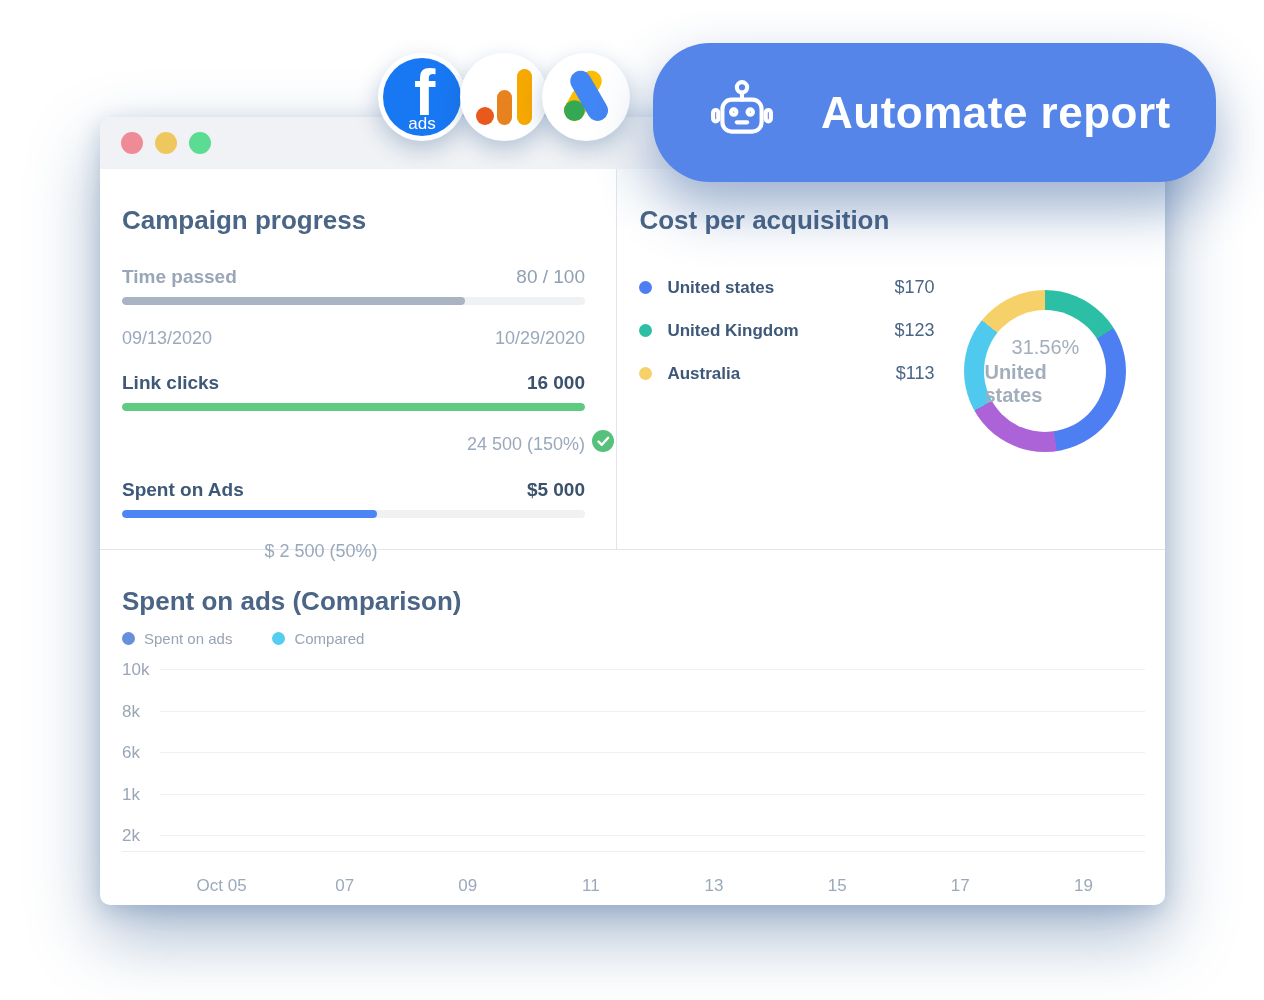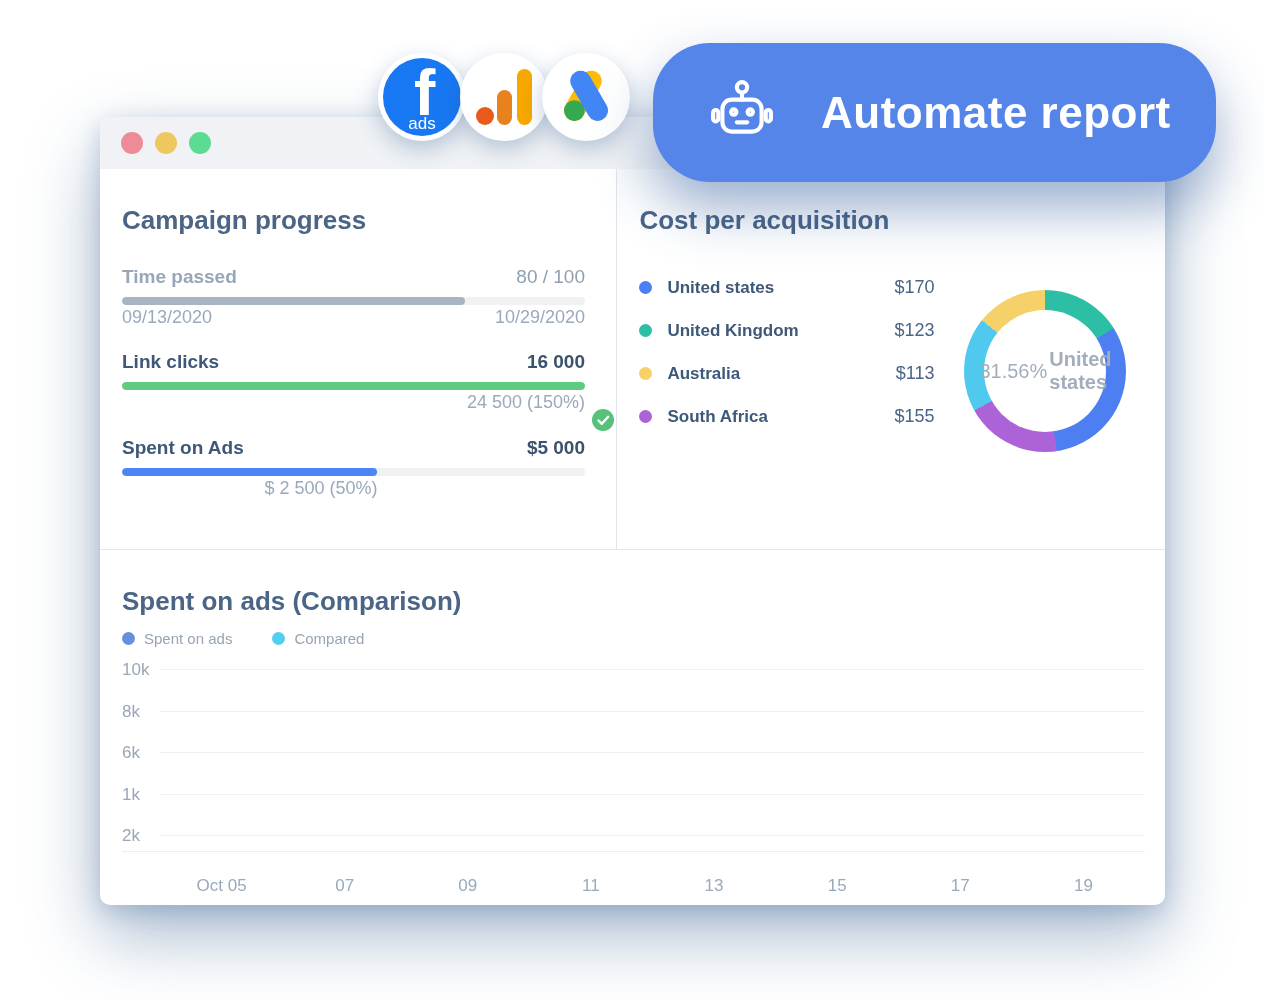--- a/index.html
+++ b/index.html
@@ -38,37 +38,37 @@
   
   .metric { width:463px; position:relative; }
   .m1 { margin-top:30px; } .m2 { margin-top:23px; } .m3 { margin-top:24px; }
   .metric-head { display:flex; justify-content:space-between; align-items:baseline; font-size:19px; }
   .metric-label-strong { font-weight:bold; color:#3d5878; }
   .metric-label-muted  { font-weight:bold; color:#98a6b8; }
   .metric-value-strong { font-weight:bold; color:#3a526c; }
   .metric-value-muted  { color:#8fa0b3; }
   .track { margin-top:9px; height:8px; border-radius:4px; background:#f0f1f3; overflow:hidden; }
   .fill { height:100%; border-radius:4px; }
-  .metric-sub { display:flex; justify-content:space-between; margin-top:2px; font-size:18px; color:#9aa9bb; }
+  .metric-sub { display:flex; justify-content:space-between; margin-top:23px; font-size:18px; color:#9aa9bb; }
   .sub-right-only { justify-content:flex-end; }
   .sub-center { display:block; width:86%; text-align:center; }
   .status { position:absolute; right:-29px; }
   .status-dot { width:18px; height:18px; border-radius:50%; background:#ebedef; }
   .status-check { width:22px; height:22px; border-radius:50%; background:#57c17c; display:flex; align-items:center; justify-content:center; }
   .st1 { top:60px; } .st2 { top:58px; } .st3 { top:58px; }
 
   
   .cpa-list { margin-top:30px; }
   .cpa-row { display:flex; align-items:center; width:295px; height:43px; }
   .cpa-dot { width:13px; height:13px; border-radius:50%; flex:none; }
   .cpa-country { margin-left:15px; font-size:17px; font-weight:bold; color:#3d5878; }
   .cpa-value { margin-left:auto; font-size:18px; color:#4a6585; }
   .donut { position:absolute; left:347px; top:121px; width:162px; height:162px; border-radius:50%; }
   .donut-hole { position:absolute; inset:20px; background:#fff; border-radius:50%;
-                display:flex; align-items:center; justify-content:center; gap:2px; }
+                display:flex; flex-direction:column; align-items:center; justify-content:center; gap:2px; }
   .donut-pct { font-size:20px; color:#a3aebc; }
   .donut-lbl { font-size:20px; font-weight:bold; color:#a3aebc; }
 
   
   .chart-section { padding:0 20px 0 22px; }
   .chart-legend { display:flex; gap:40px; margin-top:13px; align-items:center; }
   .cl-item { display:flex; align-items:center; gap:9px; font-size:15px; color:#98a4b3; }
   .cl-dot { width:13px; height:13px; border-radius:50%; }
   .plot { position:relative; height:190px; margin-top:15px; border-bottom:1px solid #eceff2; }
   .gridline { position:absolute; left:38px; right:0; height:1px; background:#eef0f3; }
@@ -157,25 +157,20 @@
             <div class="cpa-row">
               <span class="cpa-dot" style="background: rgb(45, 191, 166);"></span>
               <span class="cpa-country">United Kingdom</span>
               <span class="cpa-value">$123</span>
             </div>
             <div class="cpa-row">
               <span class="cpa-dot" style="background: rgb(246, 209, 105);"></span>
               <span class="cpa-country">Australia</span>
               <span class="cpa-value">$113</span>
             </div>
-            <div class="cpa-row">
-              <span class="cpa-dot" style="background: rgb(173, 99, 216);"></span>
-              <span class="cpa-country">South Africa</span>
-              <span class="cpa-value">$155</span>
-            </div>
           </div>
         <div class="donut" id="donut" style="background: conic-gradient(rgb(45, 191, 166) 0%, rgb(45, 191, 166) 16.1%, rgb(77, 126, 242) 16.1%, rgb(77, 126, 242) 47.66%, rgb(173, 99, 216) 47.66%, rgb(173, 99, 216) 66.86%, rgb(79, 201, 238) 66.86%, rgb(79, 201, 238) 85.76%, rgb(246, 209, 105) 85.76%, rgb(246, 209, 105) 100%);">
           <div class="donut-hole">
             <span class="donut-pct">31.56%</span>
             <span class="donut-lbl">United states</span>
           </div>
         </div>
       </section>
     </div>
 

